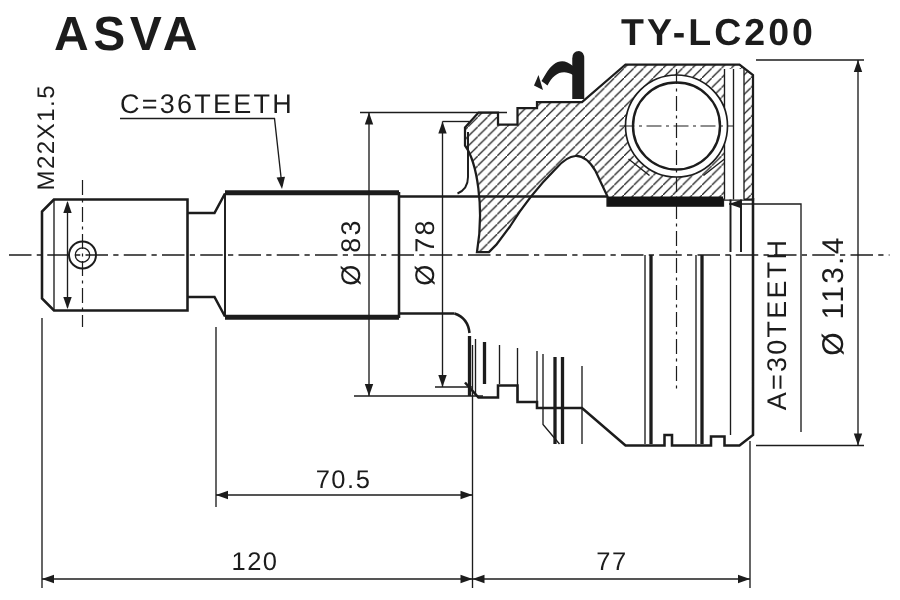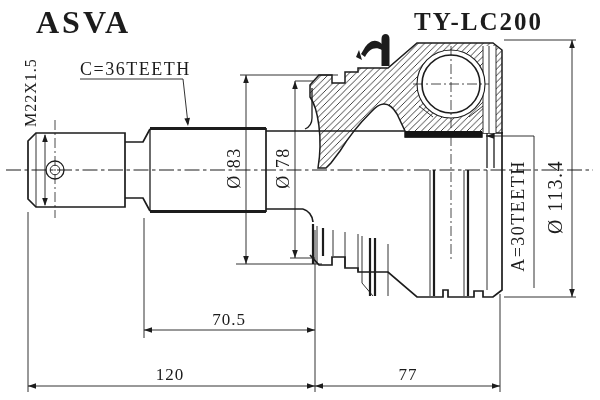--- a/index.html
+++ b/index.html
@@ -1,17 +1,17 @@
 <!DOCTYPE html>
 <html><head>
 <meta charset="utf-8">
 <style>
   html,body{margin:0;padding:0;background:#fff;}
   .stage{position:relative;width:600px;height:400px;background:#fff;overflow:hidden;
-         font-family:Liberation Serif, serif;}
+         font-family:Liberation Sans, sans-serif;}
   svg text{fill:#1c1c1c;}
   .brand{font-size:32px;font-weight:bold;letter-spacing:3px;}
   .partno{font-size:25px;font-weight:bold;letter-spacing:2px;}
   .callout{font-size:18px;letter-spacing:1.5px;}
   .callout-sm{font-size:16px;letter-spacing:1px;}
   .callout-lg{font-size:20px;letter-spacing:1.5px;}
   .dim{font-size:17px;letter-spacing:1px;}
   .ln{stroke:#1c1c1c;fill:none;}
   .thin{stroke-width:0.9;}
   .mid{stroke-width:1.3;}

